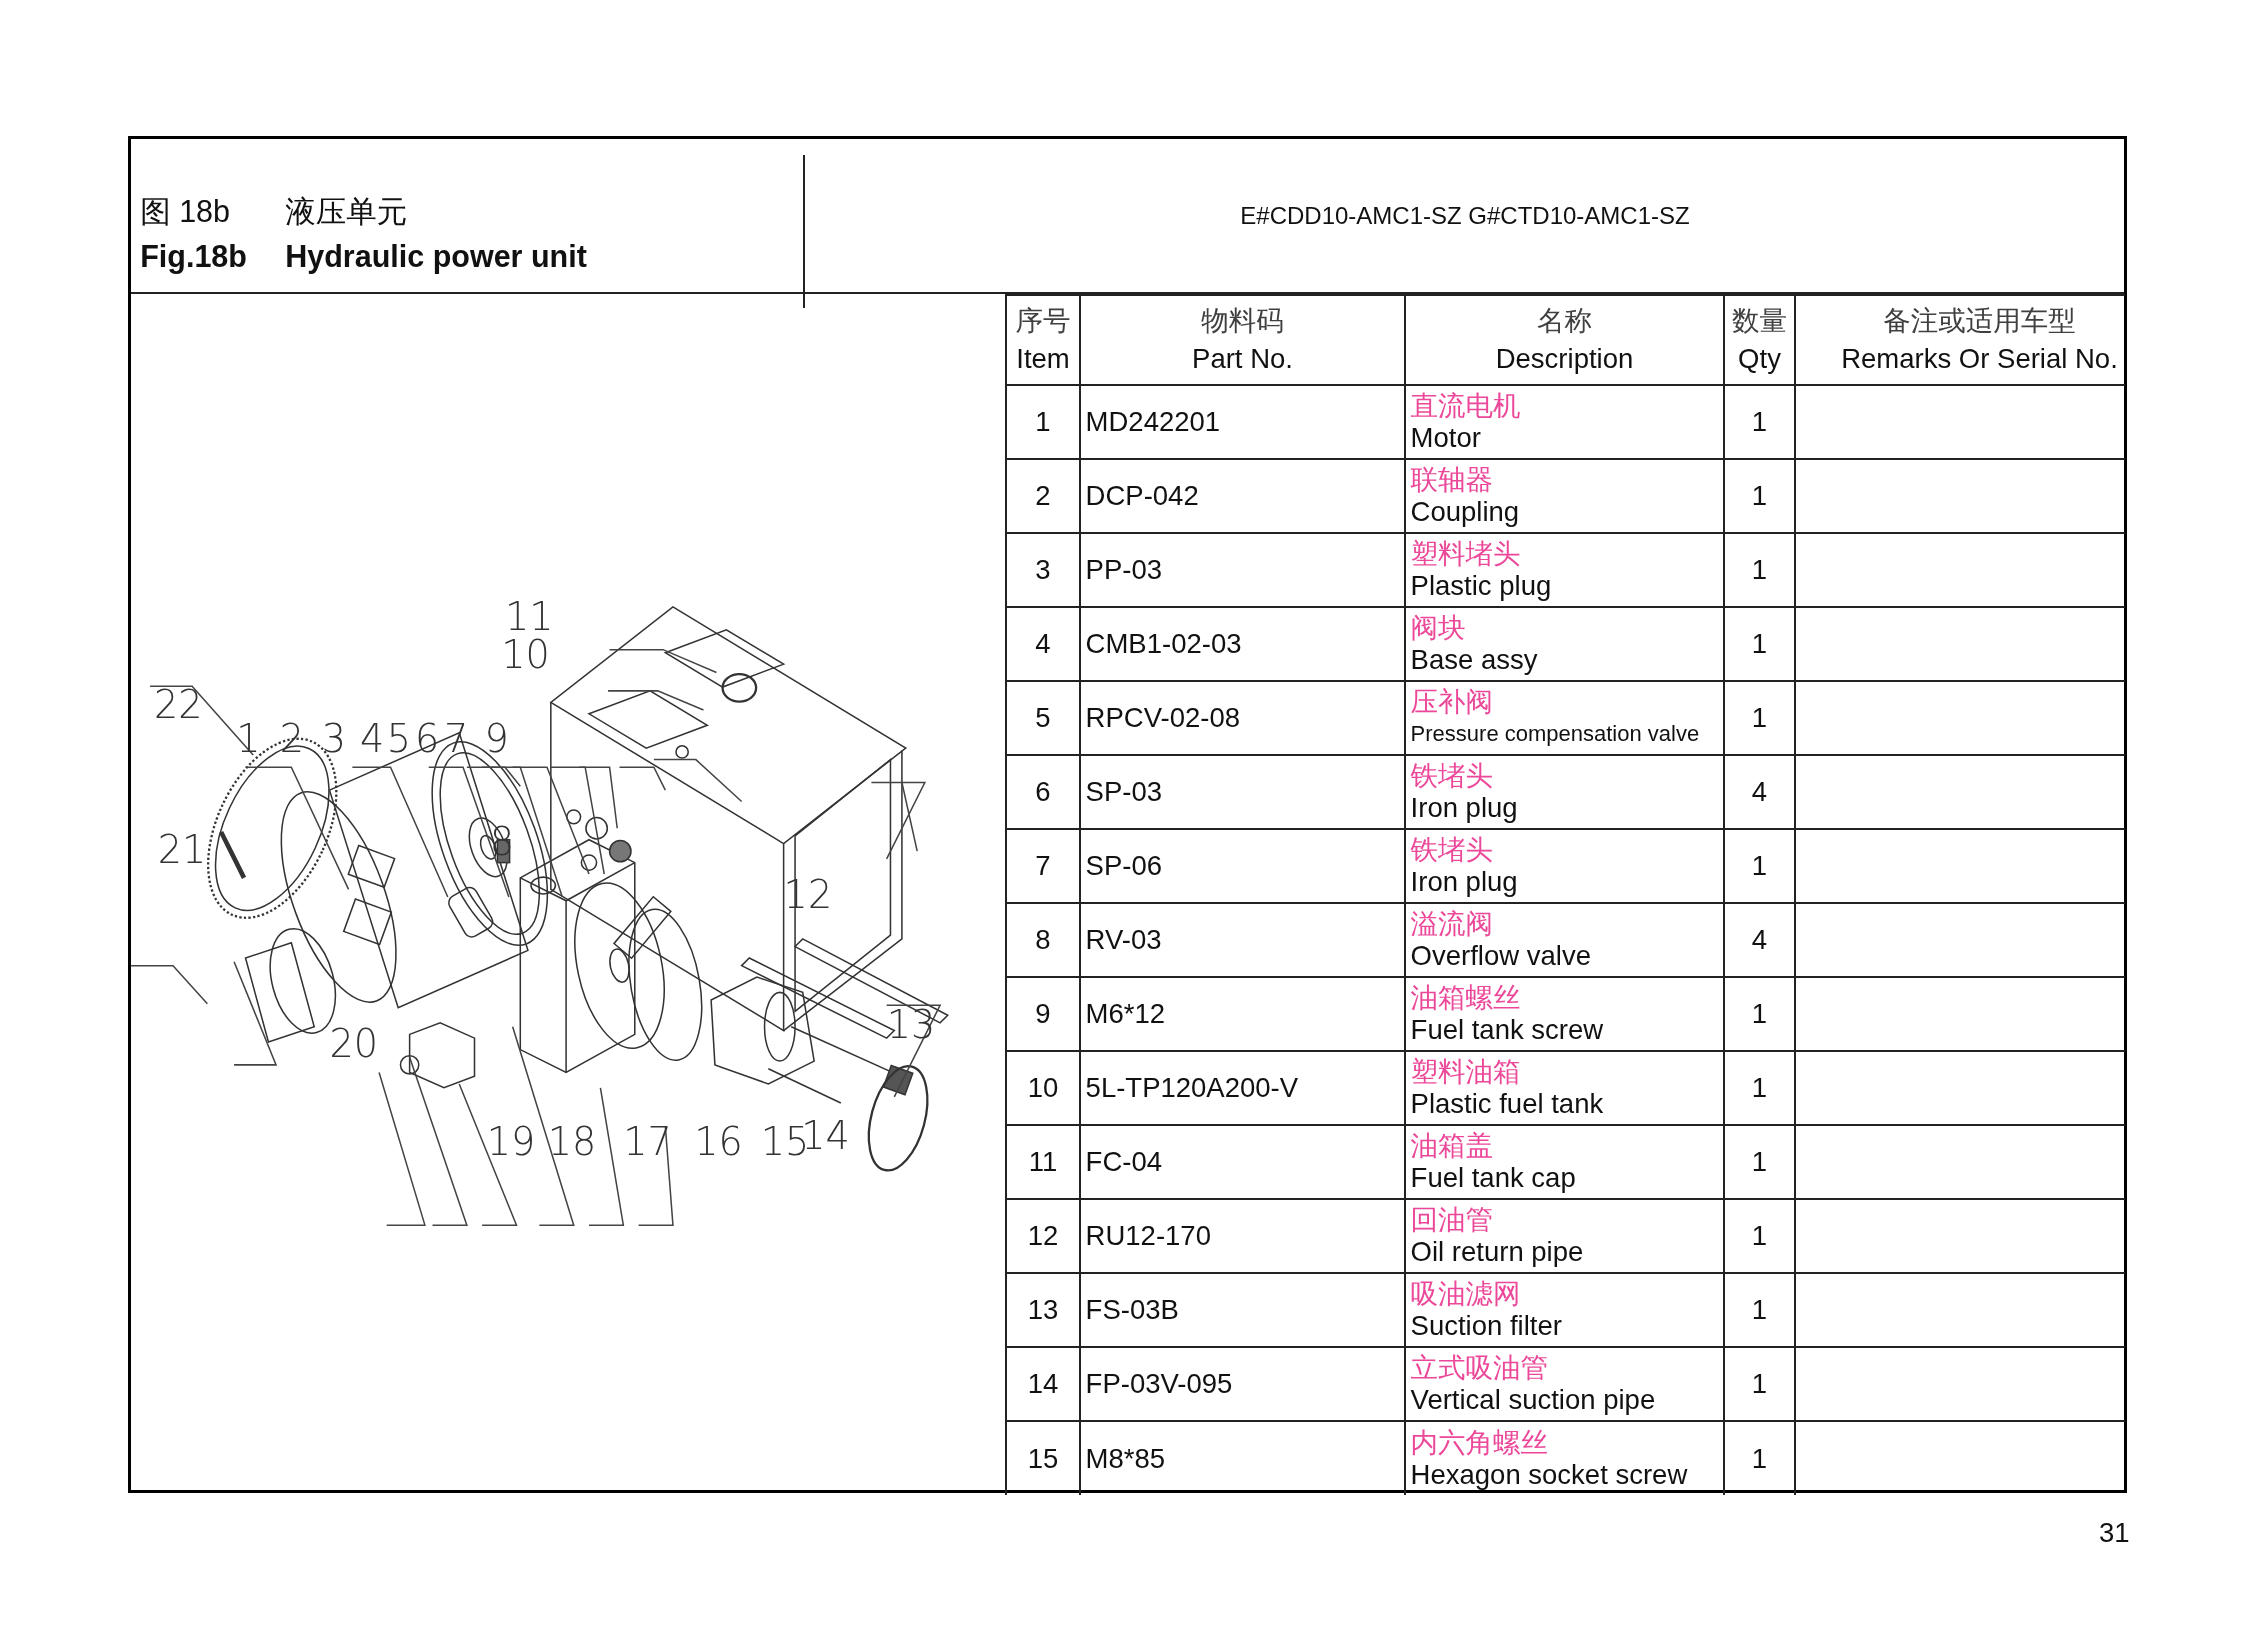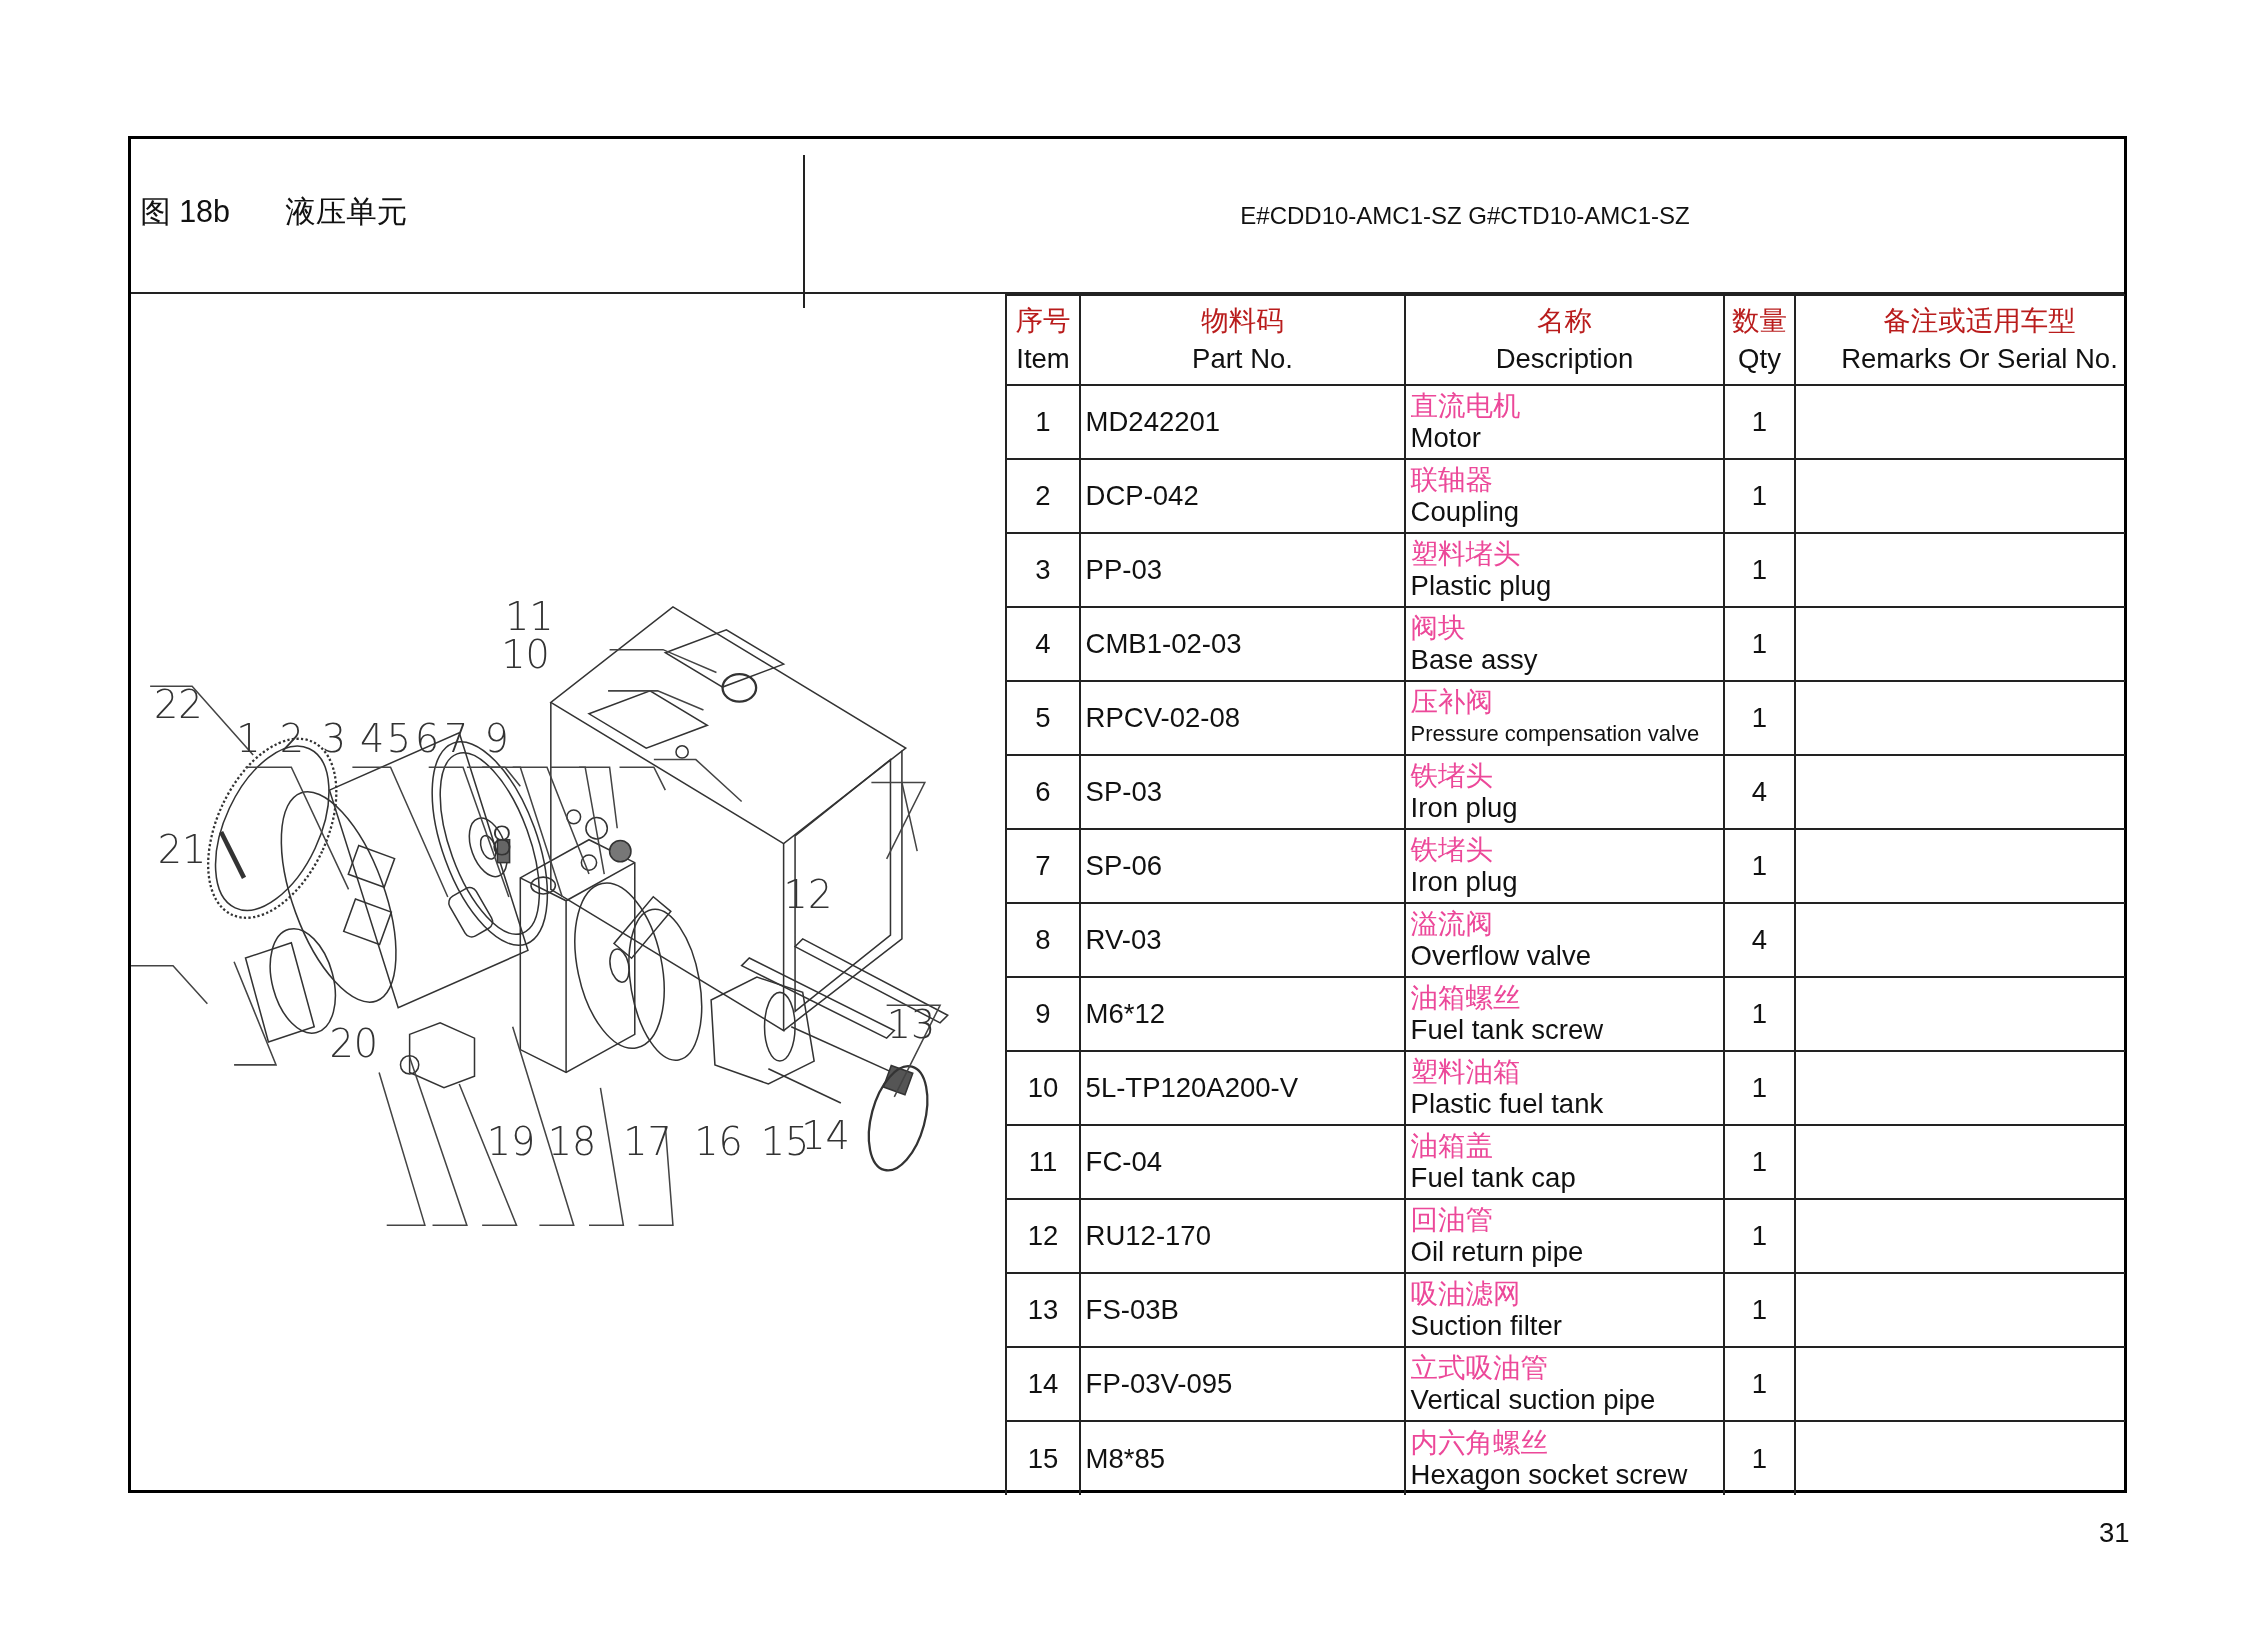--- a/index.html
+++ b/index.html
@@ -19,41 +19,44 @@
                  display: flex; flex-direction: column; align-items: center; justify-content: center; }
   .model-line { font-size: 24px; line-height: 37px; white-space: nowrap; }
   .diagram { position: absolute; left: 0; top: 155px; width: 874px; height: 1196px; }
   .diagram svg { position: absolute; left: 0; top: 0; }
   .parts-table { position: absolute; left: 874px; top: 155px; width: 1120px; height: 1196px;
                  border-collapse: collapse; table-layout: fixed; }
   .parts-table td, .parts-table th { border: 2.3px solid #222; padding: 0; box-sizing: border-box; }
   .parts-table tr:last-child td { border-bottom: none; }
   .parts-table td:last-child, .parts-table th:last-child { border-right: none; padding-left: 38px; }
   .parts-table th { font-weight: normal; font-size: 27.5px; height: 90px; text-align: center; line-height: 38px; }
-  .parts-table th .cn { color: #b91c1c; text-align: center; }
+  .parts-table th .cn { color: #404040; text-align: center; }
   .parts-table td { height: 74px; font-size: 27.5px; }
   .c-item { text-align: center; }
   .c-part { text-align: left; padding-left: 4.6px !important; border-radius: 20px; }
   .c-desc { text-align: left; padding-left: 4.6px !important; line-height: 32px; vertical-align: middle; }
   .c-desc .cn { display: block; font-size: 27.5px; color: #ec4899; }
   .c-desc .en { display: block; font-size: 27.5px; }
   .c-desc .en.small { font-size: 22px; }
   .c-qty { text-align: center; }
   .page-num { position: absolute; left: 2099px; top: 1517px; font-size: 27.5px; }
   .lbl { font-family: "DejaVu Sans", sans-serif; font-size: 50px; fill: #333; font-weight: 200; }
 </style>
 </head>
 <body>
 
 <div class="frame">
 
   <div class="title-row">
     <div class="title-left">
       <div class="title-line cn">
         <span class="fig">图 18b</span><span>液压单元</span>
+      </div>
+      <div class="title-line en">
+        <span class="fig">Fig.18b</span><span>Hydraulic power unit</span>
       </div>
     </div>
     <div class="title-right">
       <div class="model-line">E#CDD10-AMC1-SZ G#CTD10-AMC1-SZ</div>
     </div>
   </div>
 
   <div class="diagram">
     <svg width="874" height="1196" viewBox="0 0 1145 1567" fill="none" stroke="#333" stroke-width="2">
 

